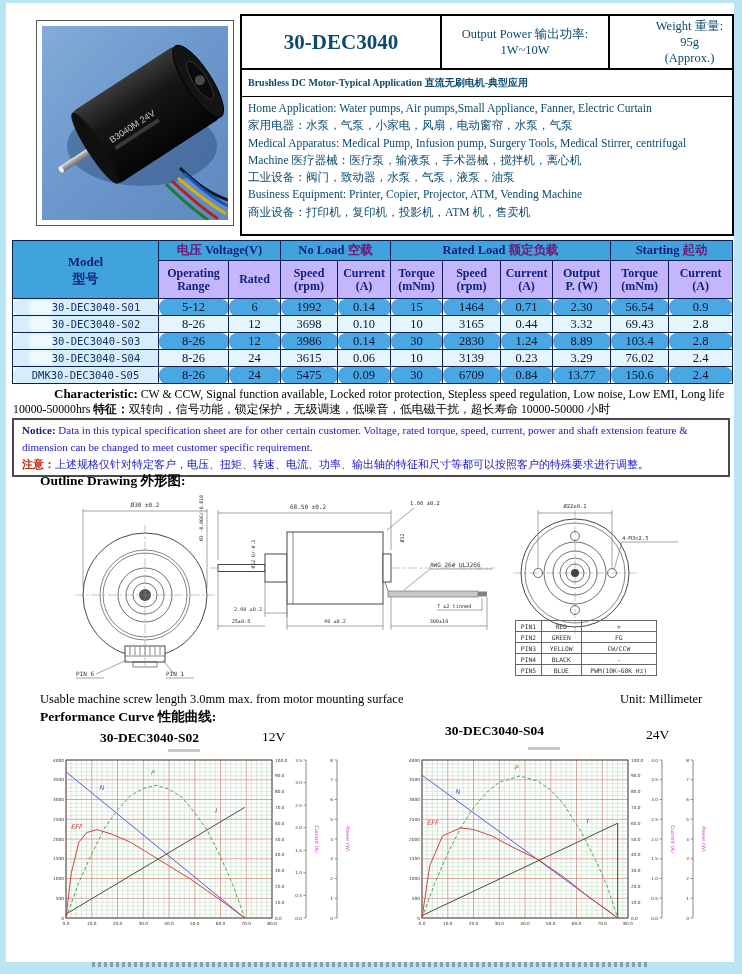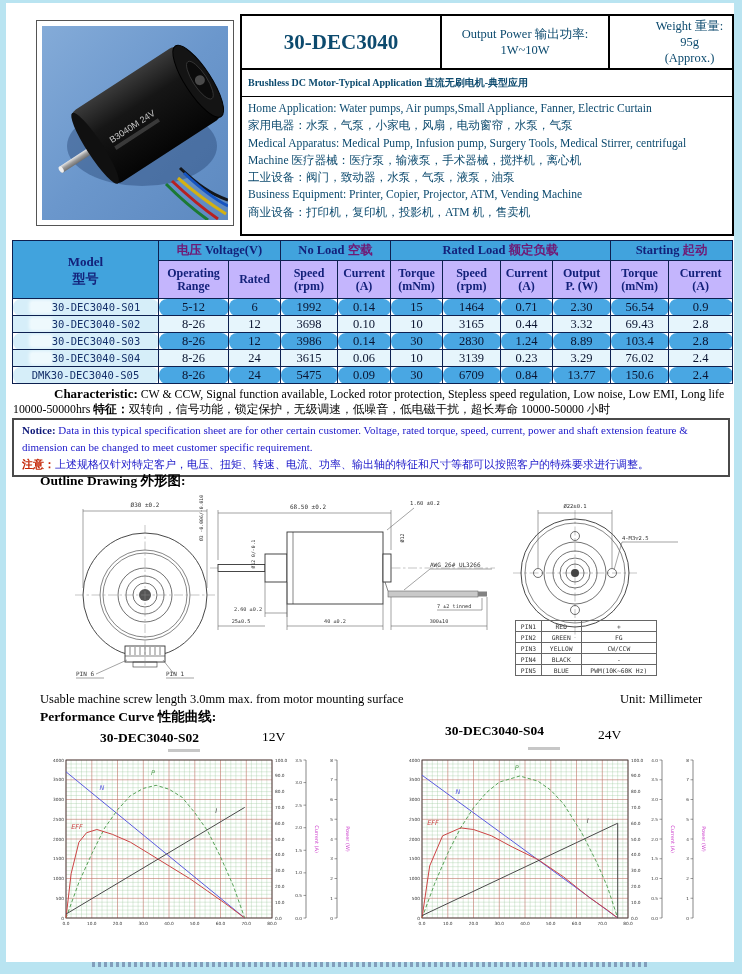--- a/index.html
+++ b/index.html
@@ -390,21 +390,21 @@
       </tbody>
   </table>
 
   <div class="note-screw">Usable machine screw length 3.0mm max. from motor mounting surface</div>
   <div class="note-unit">Unit: Millimeter</div>
   <div class="sec-head" style="left:40px;top:708px;">Performance Curve 性能曲线:</div>
 
   <div class="chart-title" style="left:100px;top:730px;">30-DEC3040-S02</div>
   <div class="chart-volt" style="left:262px;top:729px;">12V</div>
   <div class="chart-title" style="left:445px;top:723px;">30-DEC3040-S04</div>
-  <div class="chart-volt" style="left:598px;top:727px;">24V</div>
+  <div class="chart-volt" style="left:646px;top:727px;">24V</div>
   <div class="micro-cap" style="left:168px;top:749px;width:32px;"></div>
   <div class="micro-cap" style="left:528px;top:747px;width:32px;"></div>
 
   <svg id="chart-0" class="perf-chart" style="left:30px;top:754px;" width="336" height="200" viewBox="0 0 336 200">
       <rect x="36" y="6" width="206" height="158" fill="#fff"></rect>
       <path d="M41.1,6V164M46.3,6V164M51.5,6V164M56.6,6V164M66.9,6V164M72.0,6V164M77.2,6V164M82.3,6V164M92.7,6V164M97.8,6V164M103.0,6V164M108.1,6V164M118.4,6V164M123.5,6V164M128.7,6V164M133.8,6V164M144.2,6V164M149.3,6V164M154.4,6V164M159.6,6V164M169.9,6V164M175.1,6V164M180.2,6V164M185.3,6V164M195.7,6V164M200.8,6V164M205.9,6V164M211.1,6V164M221.4,6V164M226.6,6V164M231.7,6V164M236.8,6V164M36,160.1H242M36,156.1H242M36,152.2H242M36,148.2H242M36,140.3H242M36,136.3H242M36,132.4H242M36,128.4H242M36,120.5H242M36,116.6H242M36,112.7H242M36,108.7H242M36,100.8H242M36,96.9H242M36,92.9H242M36,89.0H242M36,81.0H242M36,77.1H242M36,73.2H242M36,69.2H242M36,61.3H242M36,57.3H242M36,53.4H242M36,49.5H242M36,41.5H242M36,37.6H242M36,33.7H242M36,29.7H242M36,21.8H242M36,17.8H242M36,13.9H242M36,10.0H242" stroke="#9cc89c" stroke-width="0.35" fill="none"></path>
       <path d="M36.0,6V164M61.8,6V164M87.5,6V164M113.3,6V164M139.0,6V164M164.8,6V164M190.5,6V164M216.3,6V164M242.0,6V164M36,164.0H242M36,144.3H242M36,124.5H242M36,104.8H242M36,85.0H242M36,65.3H242M36,45.5H242M36,25.8H242M36,6.0H242" stroke="#bd7466" stroke-width="0.6" fill="none"></path>
       <rect x="36" y="6" width="206" height="158" fill="none" stroke="#444" stroke-width="0.9"></rect>
       <text x="36" y="171" font-size="4.3" fill="#333" text-anchor="middle">0.0</text>
       <text x="61.75" y="171" font-size="4.3" fill="#333" text-anchor="middle">10.0</text>

